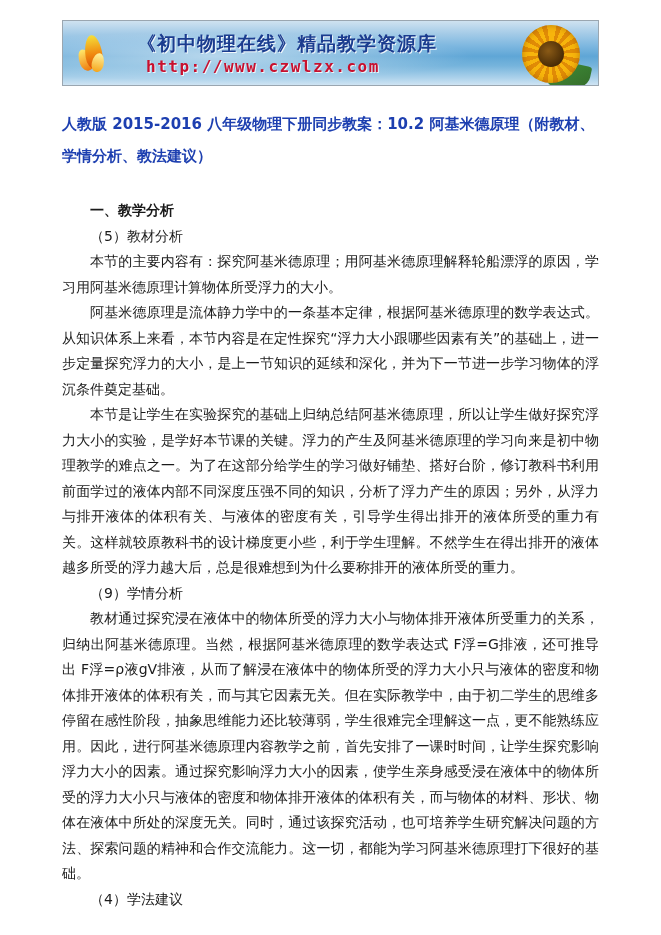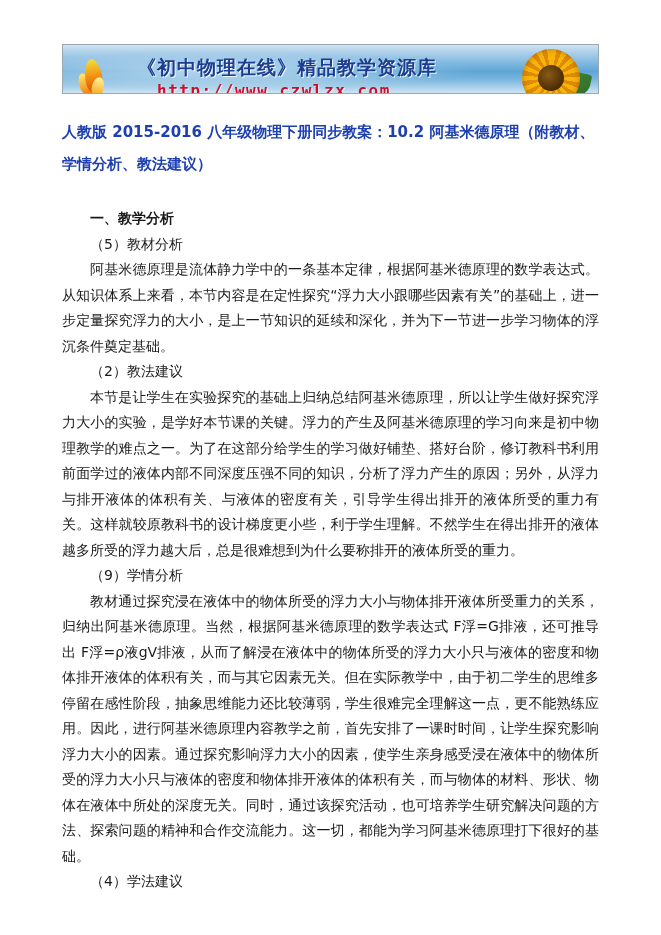--- a/index.html
+++ b/index.html
@@ -18,22 +18,22 @@
     width: 661px;
     height: 935px;
     background: #ffffff;
     box-sizing: border-box;
     padding: 0 62px;
   }
 
   
   .banner {
     position: relative;
-    margin-top: 44px;
-    height: 50px;
+    margin-top: 20px;
+    height: 66px;
     width: 537px;
     border: 1px solid #9aa6b0;
     box-sizing: border-box;
     overflow: hidden;
     background:
       linear-gradient(to bottom,
         #cfe2f0 0%,
         #a8cde8 18%,
         #7fb8e0 38%,
         #5fa6d6 55%,
@@ -84,21 +84,21 @@
     font-family: "DejaVu Serif", "Liberation Serif", serif;
     font-weight: bold;
     font-size: 19px;
     letter-spacing: 1px;
     color: #1b3c8f;
     text-shadow: 1px 1px 0 rgba(255,255,255,0.85);
     white-space: nowrap;
   }
   .banner .title-url {
     position: absolute;
-    left: 94px;
+    left: 83px;
     top: 36px;
     font-family: "DejaVu Sans Mono", "Liberation Mono", monospace;
     font-weight: bold;
     font-size: 16px;
     letter-spacing: 1.5px;
     color: #c8102e;
     text-shadow: 1px 1px 0 rgba(255,255,255,0.8);
     white-space: nowrap;
   }
   .banner .sun {
@@ -192,21 +192,21 @@
       <div class="petals"></div>
       <div class="disc"></div>
     </div>
   </div>
 
   <div class="doc-title">人教版 2015-2016 八年级物理下册同步教案：10.2 阿基米德原理（附教材、学情分析、教法建议）</div>
 
   <div class="content">
     <p class="h-section">一、教学分析</p>
     <p class="sub-head">（5）教材分析</p>
+    <p class="body-p">本节的主要内容有：探究阿基米德原理；用阿基米德原理解释轮船漂浮的原因，学习用阿基米德原理计算物体所受浮力的大小。</p>
     <p class="body-p">阿基米德原理是流体静力学中的一条基本定律，根据阿基米德原理的数学表达式。从知识体系上来看，本节内容是在定性探究“浮力大小跟哪些因素有关”的基础上，进一步定量探究浮力的大小，是上一节知识的延续和深化，并为下一节进一步学习物体的浮沉条件奠定基础。</p>
-    <p class="sub-head">（2）教法建议</p>
     <p class="body-p">本节是让学生在实验探究的基础上归纳总结阿基米德原理，所以让学生做好探究浮力大小的实验，是学好本节课的关键。浮力的产生及阿基米德原理的学习向来是初中物理教学的难点之一。为了在这部分给学生的学习做好铺垫、搭好台阶，修订教科书利用前面学过的液体内部不同深度压强不同的知识，分析了浮力产生的原因；另外，从浮力与排开液体的体积有关、与液体的密度有关，引导学生得出排开的液体所受的重力有关。这样就较原教科书的设计梯度更小些，利于学生理解。不然学生在得出排开的液体越多所受的浮力越大后，总是很难想到为什么要称排开的液体所受的重力。</p>
     <p class="sub-head">（9）学情分析</p>
     <p class="body-p">教材通过探究浸在液体中的物体所受的浮力大小与物体排开液体所受重力的关系，归纳出阿基米德原理。当然，根据阿基米德原理的数学表达式 F浮=G排液，还可推导出 F浮=ρ液gV排液，从而了解浸在液体中的物体所受的浮力大小只与液体的密度和物体排开液体的体积有关，而与其它因素无关。但在实际教学中，由于初二学生的思维多停留在感性阶段，抽象思维能力还比较薄弱，学生很难完全理解这一点，更不能熟练应用。因此，进行阿基米德原理内容教学之前，首先安排了一课时时间，让学生探究影响浮力大小的因素。通过探究影响浮力大小的因素，使学生亲身感受浸在液体中的物体所受的浮力大小只与液体的密度和物体排开液体的体积有关，而与物体的材料、形状、物体在液体中所处的深度无关。同时，通过该探究活动，也可培养学生研究解决问题的方法、探索问题的精神和合作交流能力。这一切，都能为学习阿基米德原理打下很好的基础。</p>
     <p class="sub-head">（4）学法建议</p>
   </div>
 
 </div>
 
 </body></html>

